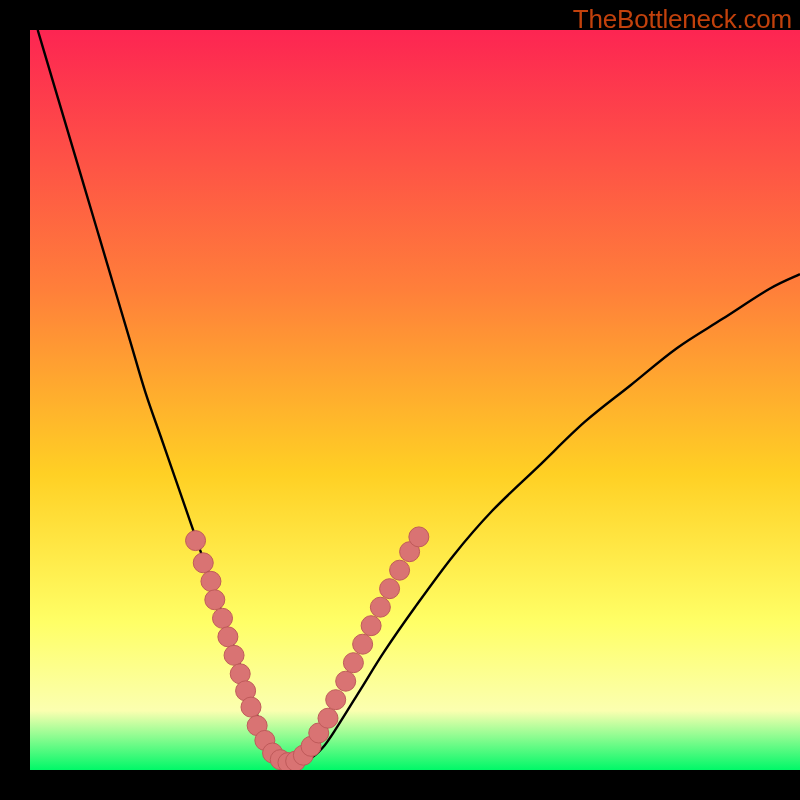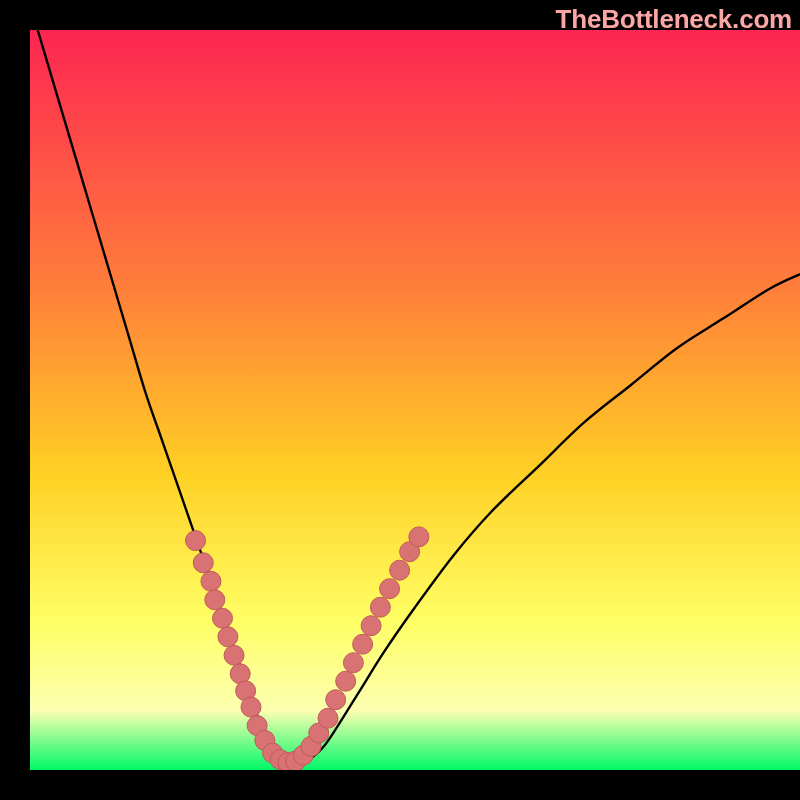--- a/index.html
+++ b/index.html
@@ -21,23 +21,23 @@
     position: absolute;
     left: 30px;
     top: 30px;
     width: 770px;
     height: 740px;
   }
   .watermark {
     position: absolute;
     top: 4px;
     right: 8px;
-    color: #fca5a5;
+    color: #c2410c;
     font-size: 26px;
-    font-weight: 700;
+    font-weight: 400;
     letter-spacing: -0.2px;
   }
   svg {
     display: block;
   }
 </style>
 </head>
 <body>
 
 <div class="frame">

